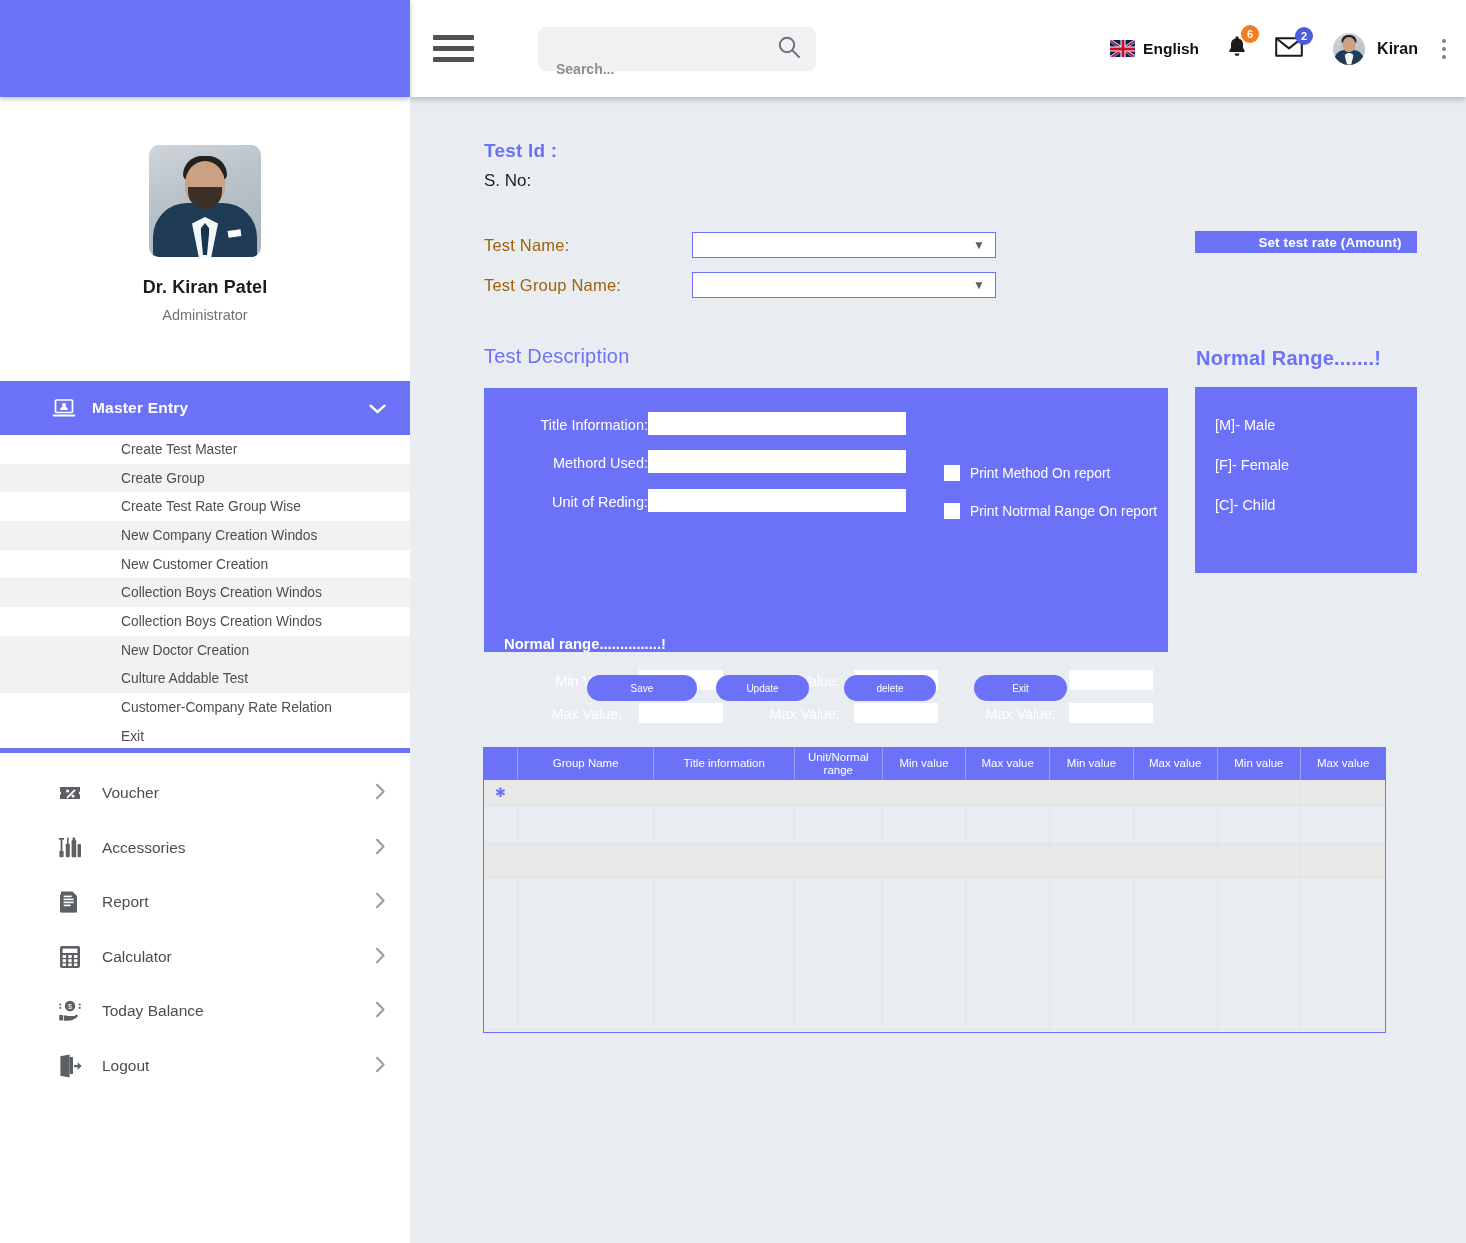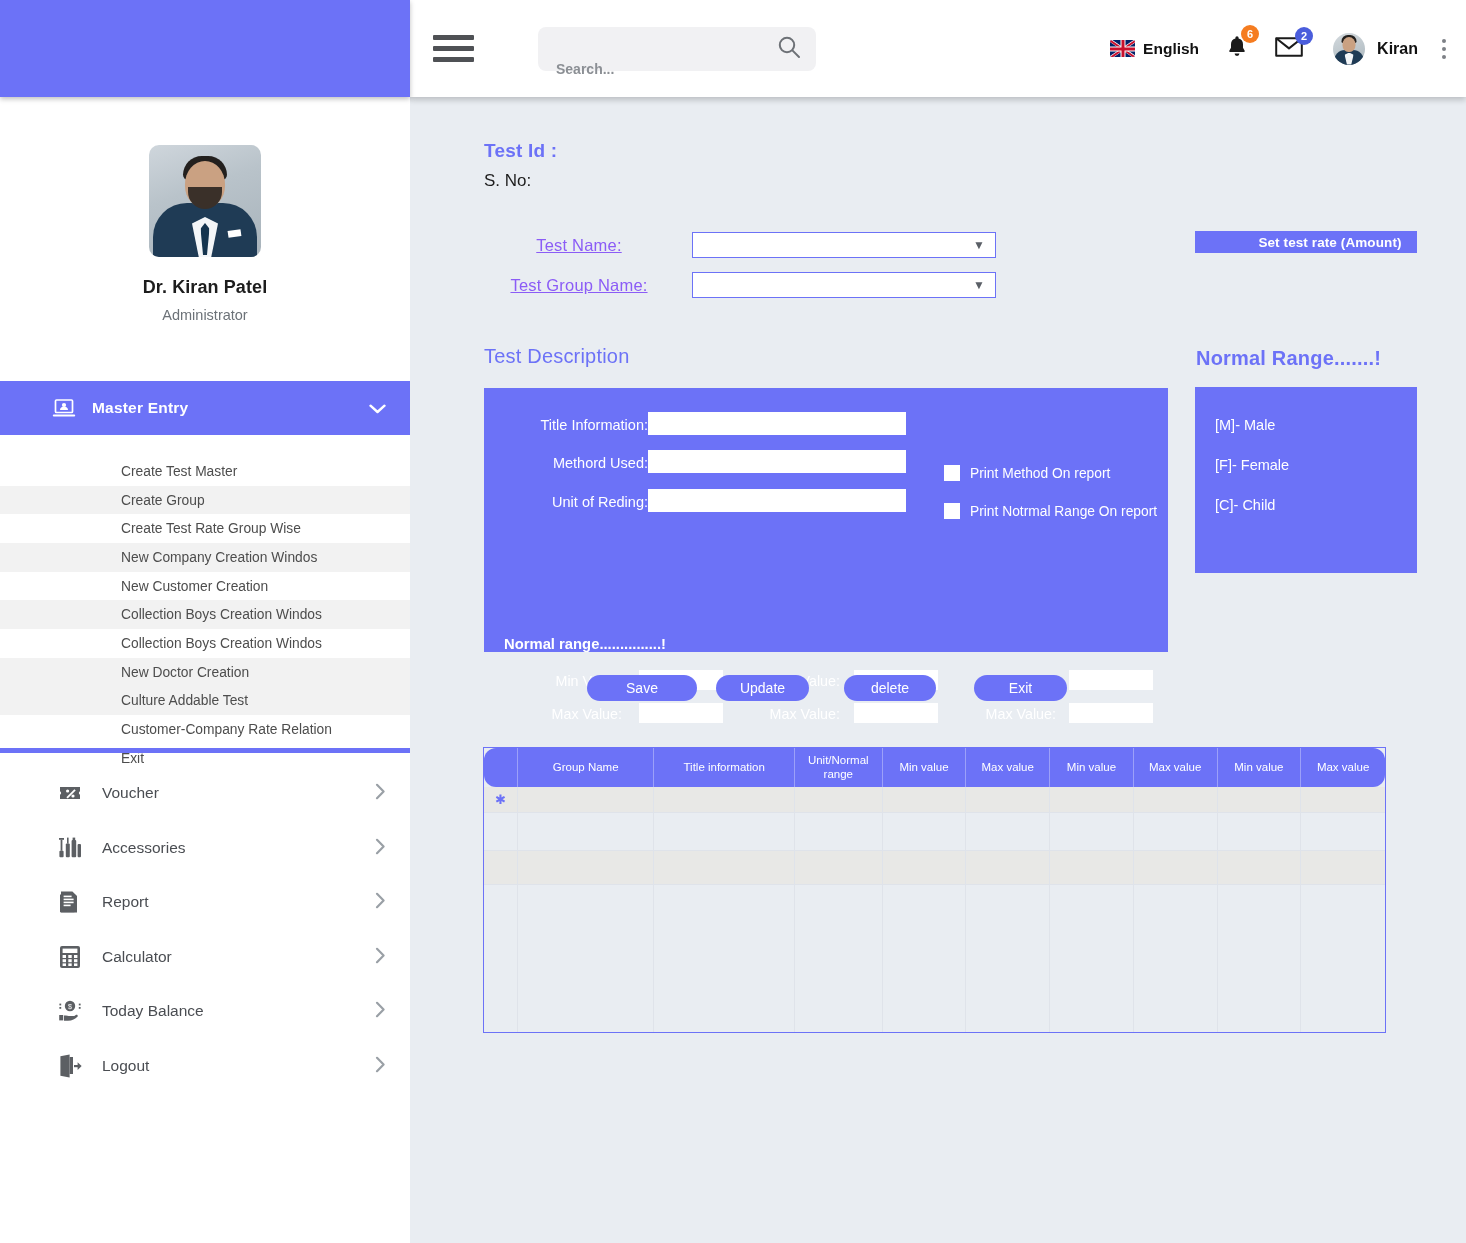--- a/index.html
+++ b/index.html
@@ -95,21 +95,21 @@
     width: 56px; display: flex; justify-content: center; align-items: center;
     margin-left: 36px;
   }
   #master-entry-header .label {
     font-size: 15.5px; font-weight: bold; letter-spacing: .2px;
   }
   #master-entry-header .chev {
     margin-left: auto; margin-right: 24px;
     font-size: 15px;
   }
-  #submenu { position: absolute; left: 0; top: 457px; width: 410px; }
+  #submenu { position: absolute; left: 0; top: 435px; width: 410px; }
   .submenu-item {
     height: 28.7px;
     display: flex; align-items: center;
     font-size: 13.8px; color: #4d4d4d;
     padding-left: 121px;
     background: #ffffff;
     white-space: nowrap;
   }
   .submenu-item.alt { background: #f2f2f2; }
   #submenu-divider {
@@ -231,23 +231,22 @@
     font-size: 19px; font-weight: bold; color: #6c72f7;
     letter-spacing: .2px;
   }
   #s-no {
     position: absolute; left: 74px; top: 74px;
     font-size: 17px; color: #1d1d1d;
   }
 
   .form-row { position: absolute; display: flex; align-items: center; }
   .form-label {
-    font-size: 16.5px; color: #8b5cf6; text-align: center;
+    font-size: 16.5px; color: #a16207; text-align: left;
     letter-spacing: .2px;
-    text-decoration: underline;
   }
   .sel {
     width: 304px; height: 26px;
     background: #ffffff;
     border: 1.6px solid #6c72f7;
     display: flex; align-items: center; justify-content: flex-end;
     padding-right: 10px;
   }
   .sel .cv { color:#5a5f66; font-size:12px; line-height:1; }
 
@@ -308,33 +307,33 @@
   }
   #normal-range-panel .nr {
     position: absolute; left: 20px;
     font-size: 14.5px; color: #fff;
   }
 
   #action-buttons { position: absolute; left: 0; top: 578px; width: 1056px; }
   .act-btn {
     position: absolute; height: 26px;
     background: #6c72f7; color: #fff;
-    font-size: 14px;
+    font-size: 10px;
     display: flex; align-items: center; justify-content: center;
     border-radius: 13px; cursor: pointer;
   }
 
   #grid {
     position: absolute; left: 73px; top: 650px;
     width: 903px; height: 286px;
     border: 1.5px solid #6c72f7;
     background: #e9edf2;
     overflow: hidden;
   }
-  #grid-head { display: flex; height: 39px; background: #6c72f7; border-radius: 12px; }
+  #grid-head { display: flex; height: 32px; background: #6c72f7; }
   #grid-head .gh {
     color: #fff; font-size: 11.5px;
     display: flex; align-items: center; justify-content: center;
     text-align: center; line-height: 1.15;
     border-right: 1px solid #9ca0f9;
     padding: 0 2px;
   }
   #grid-head .gh:last-child { border-right: none; }
   .grid-row { display: flex; border-bottom: 1px solid #dfe3ea; }
   .grid-row .gc { border-right: 1px solid #dfe3ea; }

